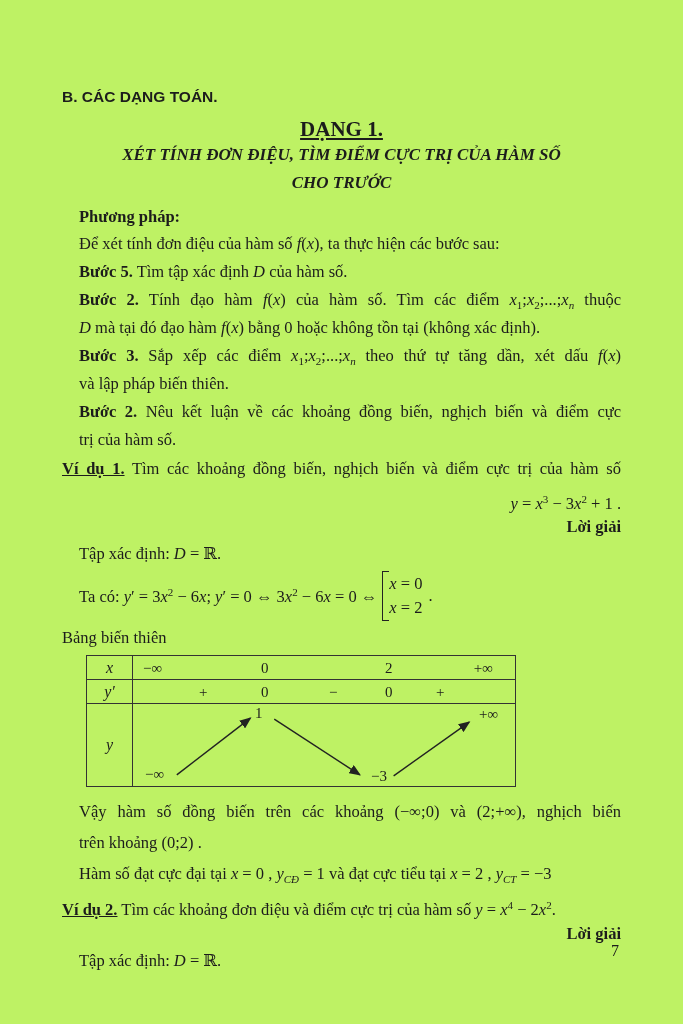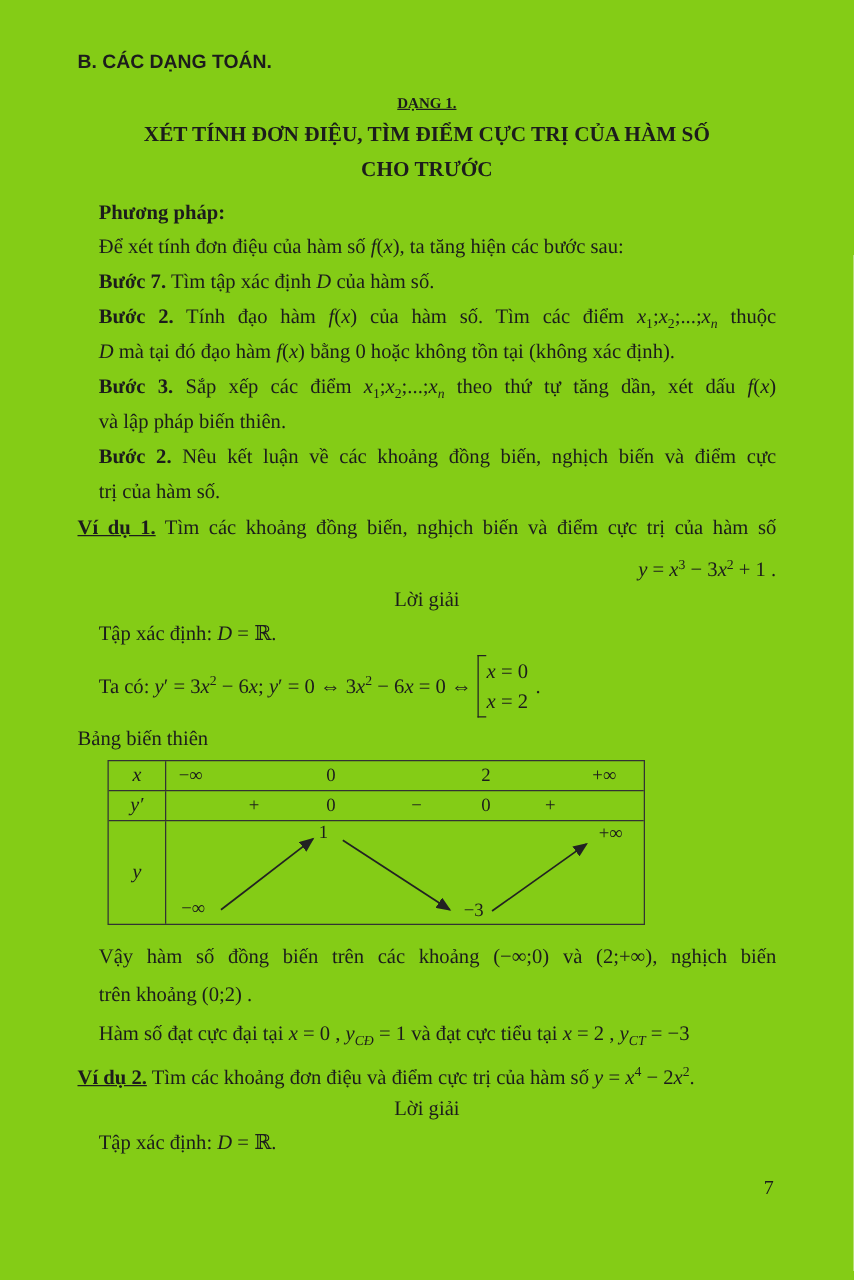--- a/index.html
+++ b/index.html
@@ -1,47 +1,47 @@
 <!DOCTYPE html>
 <html><head>
 <meta charset="utf-8">
 <style>
   html,body { margin:0; padding:0; background:#ffffff; }
   .page {
     position:relative;
     width:683px; height:1024px;
-    background:#84cc16;
+    background:#bef264;
     color:#1c1c1c;
     font-family:"Liberation Serif","DejaVu Serif",serif;
     font-size:16.5px;
     box-sizing:border-box;
-    padding:38px 62px 0 62px;
+    padding:85px 62px 0 62px;
     overflow:hidden;
   }
   .sans { font-family:"Liberation Sans","DejaVu Sans",sans-serif; }
   .m   { font-style:italic; }
   .b   { font-weight:bold; }
   .vb  { font-weight:bold; text-decoration:underline; }
   .sup { font-size:11px; vertical-align:6px; }
   .sub { font-size:11px; vertical-align:-4px; }
   .sub.m { font-style:italic; }
 
   .sec-heading { font-weight:bold; font-size:15.5px; height:24px; line-height:24px; }
-  .dang-heading { margin-top:8px; text-align:center; font-weight:bold; font-size:12px;
+  .dang-heading { margin-top:8px; text-align:center; font-weight:bold; font-size:21px;
                   height:24px; line-height:24px; text-decoration:underline; }
-  .title-line { text-align:center; font-weight:bold; font-size:17px; height:28px; line-height:28px; }
+  .title-line { text-align:center; font-weight:bold; font-size:17px; height:28px; line-height:28px;font-style:italic; }
 
   .indent { margin-left:17px; }
   .method-heading { margin-top:7px; font-weight:bold; height:26px; line-height:26px; }
   .mline { height:28px; line-height:28px; white-space:nowrap; }
   .jl { text-align:justify; text-align-last:justify; }
 
   .stmt  { height:30px; line-height:30px; white-space:nowrap; }
   .frm   { height:31px; line-height:31px; margin-left:17px;text-align:right; }
-  .loigiai { text-align:center; font-weight:normal; height:24px; line-height:24px; }
+  .loigiai { text-align:right; font-weight:bold; height:24px; line-height:24px; }
   .dline { height:29px; line-height:29px; margin-left:17px; }
 
   .taco { margin-left:17px; height:56px; display:flex; align-items:center; }
   .bracket { display:inline-flex; flex-direction:column; position:relative;
              margin-left:5px; padding:1px 4px 1px 7px; }
   .bracket-bar { position:absolute; left:0; top:0; bottom:0; width:6px;
                  border-left:1.4px solid #222; border-top:1.4px solid #222; border-bottom:1.4px solid #222; }
   .bracket-line { height:24px; line-height:24px; }
   .cases-tail { align-self:center; margin-left:2px; }
 
@@ -70,22 +70,22 @@
 <body>
 
 <div class="page">
 
   <div class="sec-heading sans">B. CÁC DẠNG TOÁN.</div>
   <div class="dang-heading">DẠNG 1.</div>
   <div class="title-line">XÉT TÍNH ĐƠN ĐIỆU, TÌM ĐIỂM CỰC TRỊ CỦA HÀM SỐ</div>
   <div class="title-line">CHO TRƯỚC</div>
 
   <div class="method-heading indent">Phương pháp:</div>
-  <div class="mline indent"><span>Để xét tính đơn điệu của hàm số </span><span class="m">f</span><span>(</span><span class="m">x</span><span>)</span><span>, ta tăng hiện các bước sau:</span></div>
-  <div class="mline indent"><span class="b">Bước 7.</span><span> Tìm tập xác định </span><span class="m">D</span><span> của hàm số.</span></div>
+  <div class="mline indent"><span>Để xét tính đơn điệu của hàm số </span><span class="m">f</span><span>(</span><span class="m">x</span><span>)</span><span>, ta thực hiện các bước sau:</span></div>
+  <div class="mline indent"><span class="b">Bước 5.</span><span> Tìm tập xác định </span><span class="m">D</span><span> của hàm số.</span></div>
   <div class="mline indent jl"><span class="b">Bước 2.</span><span> Tính đạo hàm </span><span class="m">f</span><span>(</span><span class="m">x</span><span>)</span><span> của hàm số. Tìm các điểm </span><span class="m">x</span><span class="sub">1</span><span>;</span><span class="m">x</span><span class="sub">2</span><span>;...;</span><span class="m">x</span><span class="sub m">n</span><span> thuộc</span></div>
   <div class="mline indent"><span class="m">D</span><span> mà tại đó đạo hàm </span><span class="m">f</span><span>(</span><span class="m">x</span><span>)</span><span> bằng 0 hoặc không tồn tại (không xác định).</span></div>
   <div class="mline indent jl"><span class="b">Bước 3.</span><span> Sắp xếp các điểm </span><span class="m">x</span><span class="sub">1</span><span>;</span><span class="m">x</span><span class="sub">2</span><span>;...;</span><span class="m">x</span><span class="sub m">n</span><span> theo thứ tự tăng dần, xét dấu </span><span class="m">f</span><span>(</span><span class="m">x</span><span>)</span></div>
   <div class="mline indent"><span>và lập pháp biến thiên.</span></div>
   <div class="mline indent jl"><span class="b">Bước 2.</span><span> Nêu kết luận về các khoảng đồng biến, nghịch biến và điểm cực</span></div>
   <div class="mline indent"><span>trị của hàm số.</span></div>
 
   <div class="stmt jl"><span class="vb">Ví dụ 1.</span><span> Tìm các khoảng đồng biến, nghịch biến và điểm cực trị của hàm số</span></div>
   <div class="frm"><span class="m">y</span><span> = </span><span class="m">x</span><span class="sup">3</span><span> − 3</span><span class="m">x</span><span class="sup">2</span><span> + 1</span><span> .</span></div>
   <div class="loigiai">Lời giải</div>

